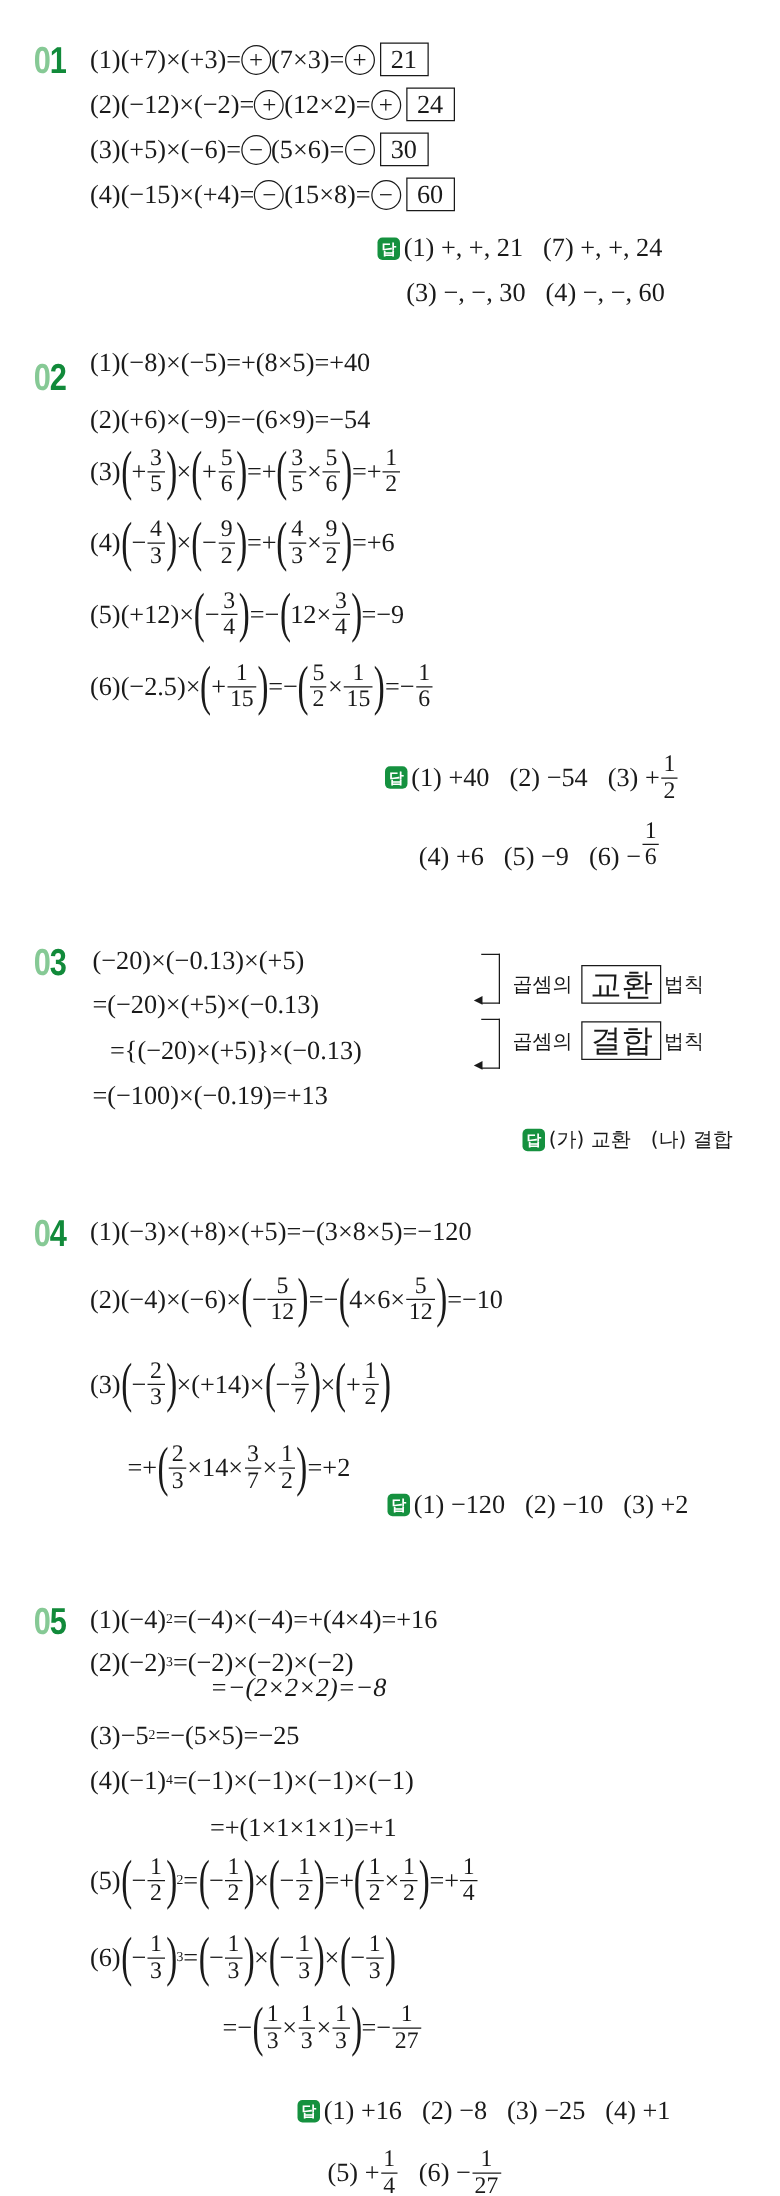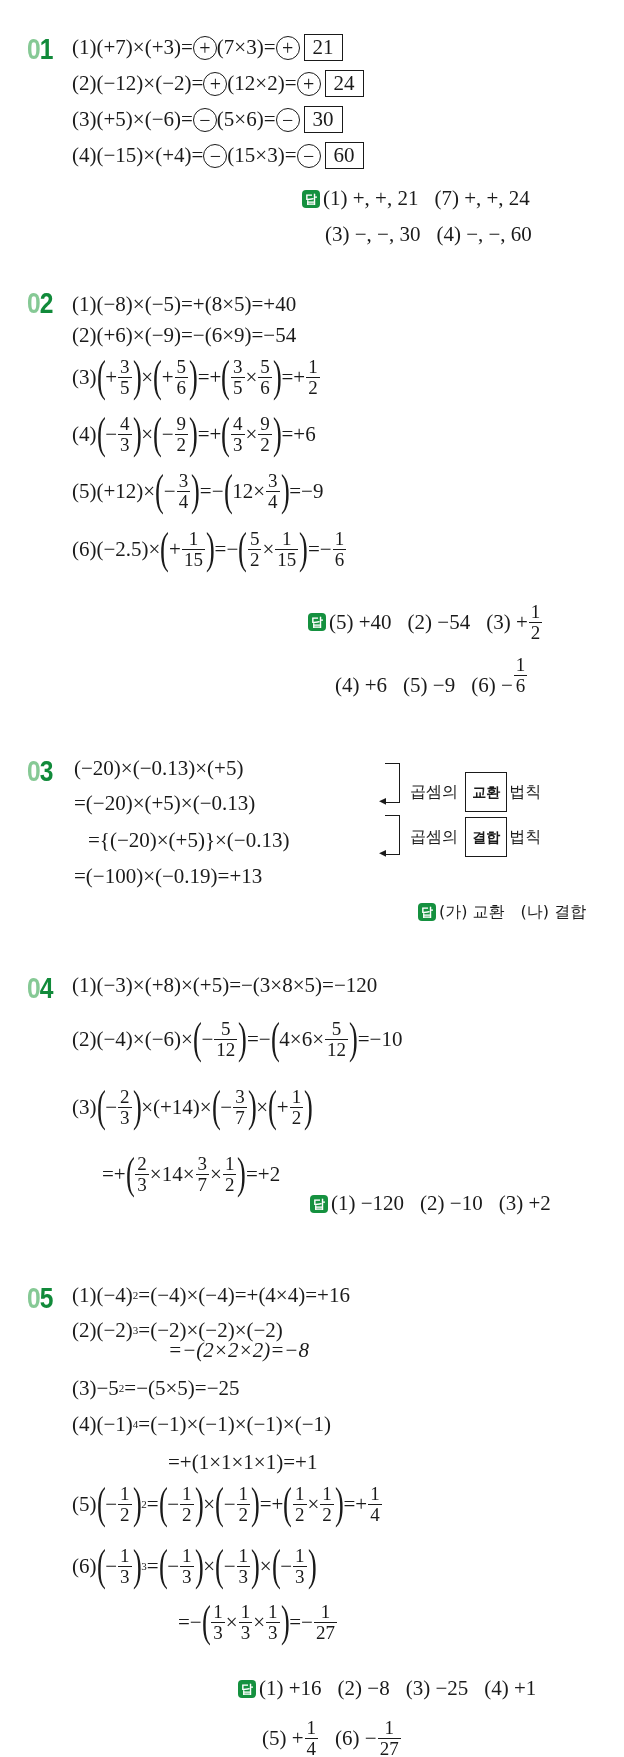--- a/index.html
+++ b/index.html
@@ -33,21 +33,21 @@
     display: inline-block; border: 1.3px solid #1a1a1a; padding: 1px 8px; margin-left: 4px; line-height: 1.1;
   }
   .ans-badge {
     display: inline-flex; width: 18px; height: 18px; background: #15913f; color: #fff; border-radius: 4px;
     font-family: "DejaVu Sans", sans-serif; font-size: 12px; font-weight: bold; align-items: center; justify-content: center;
     margin-right: 3px;
   }
   .gap { display: inline-block; width: 16px; }
   sup { font-size: 11px; vertical-align: 10px; }
   .kor { font-family: "DejaVu Sans", sans-serif; font-size: 16px; }
-  .kbox { border: 1.3px solid #1a1a1a; padding: 12px 6px; margin: 0 2px; font-family: "DejaVu Sans", sans-serif; font-size: 14px; font-weight: bold; }
+  .kbox { border: 1.3px solid #1a1a1a; padding: 2px 6px; margin: 0 2px; font-family: "DejaVu Sans", sans-serif; font-size: 25px; }
   .bracket { position: absolute; border: 1.3px solid #1a1a1a; border-left: none; }
   .arrow { position: absolute; font-size: 14px; line-height: 1; }
 </style>
 </head>
 <body>
 
 <div class="pnum" style="top:34px;">
   <span class="d0">0</span><span class="d1">1</span>
 </div>
 
@@ -72,41 +72,41 @@
   <span>(+5)×(−6)=</span>
   <span class="circ">−</span>
   <span>(5×6)=</span>
   <span class="circ">−</span>
   <span class="box">30</span>
 </div>
 <div class="line" style="left:72px; top:142px;">
   <span>(4)</span>
   <span>(−15)×(+4)=</span>
   <span class="circ">−</span>
-  <span>(15×3)=</span>
+  <span>(15×8)=</span>
   <span class="circ">−</span>
   <span class="box">60</span>
 </div>
 
 <div class="line" style="left:302px; top:188px;">
   <span class="ans-badge">답</span>
   <span>(1) +, +, 21</span>
     <span class="gap"></span>
   <span>(7) +, +, 24</span>
 </div>
 <div class="line" style="left:325px; top:224px;">
   <span>(3) −, −, 30</span>
     <span class="gap"></span>
   <span>(4) −, −, 60</span>
 </div>
 
 <div class="pnum" style="top:288px;">
   <span class="d0">0</span><span class="d1">2</span>
 </div>
-<div class="line" style="left:72px; top:294px;font-family:Liberation Serif, serif;">(1)(−8)×(−5)=+(8×5)=+40</div>
+<div class="line" style="left:72px; top:280px;font-family:Liberation Serif, serif;">(1)(−8)×(−5)=+(8×5)=+40</div>
 
 <div class="line" style="left:72px; top:325px;">
   <span>(2)</span>
     <span>(+6)×(−9)=−(6×9)=−54</span>
 </div>
 
 <div class="line" style="left:72px; top:355px;">
   <span>(3)</span>
   <span class="bigp">(</span>+<span class="frac">
       <span class="num">3</span>
@@ -166,21 +166,21 @@
       <span class="num">1</span>
       <span class="den">15</span>
     </span><span class="bigp">)</span>=−<span class="frac">
       <span class="num">1</span>
       <span class="den">6</span>
     </span>
 </div>
 
 <div class="line" style="left:308px; top:602px;">
   <span class="ans-badge">답</span>
-  <span>(5) +40</span><span class="gap"></span>
+  <span>(1) +40</span><span class="gap"></span>
   <span>(2) −54</span><span class="gap"></span>
   (3) +<span class="frac">
       <span class="num">1</span>
       <span class="den">2</span>
     </span>
 </div>
 <div class="line" style="left:335px; top:655px;align-items:flex-end;">
   <span>(4) +6</span><span class="gap"></span>
   <span>(5) −9</span><span class="gap"></span>
   (6) −<span class="frac">

